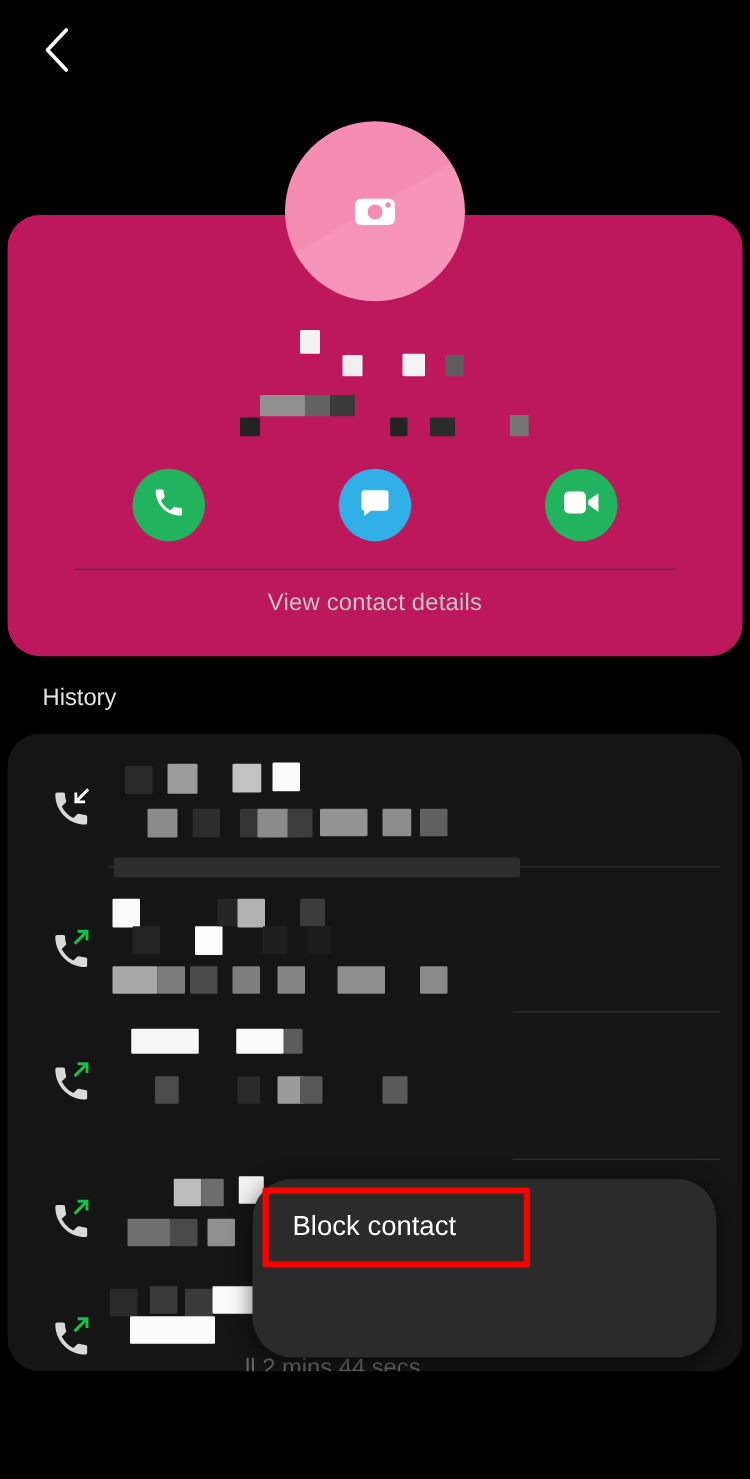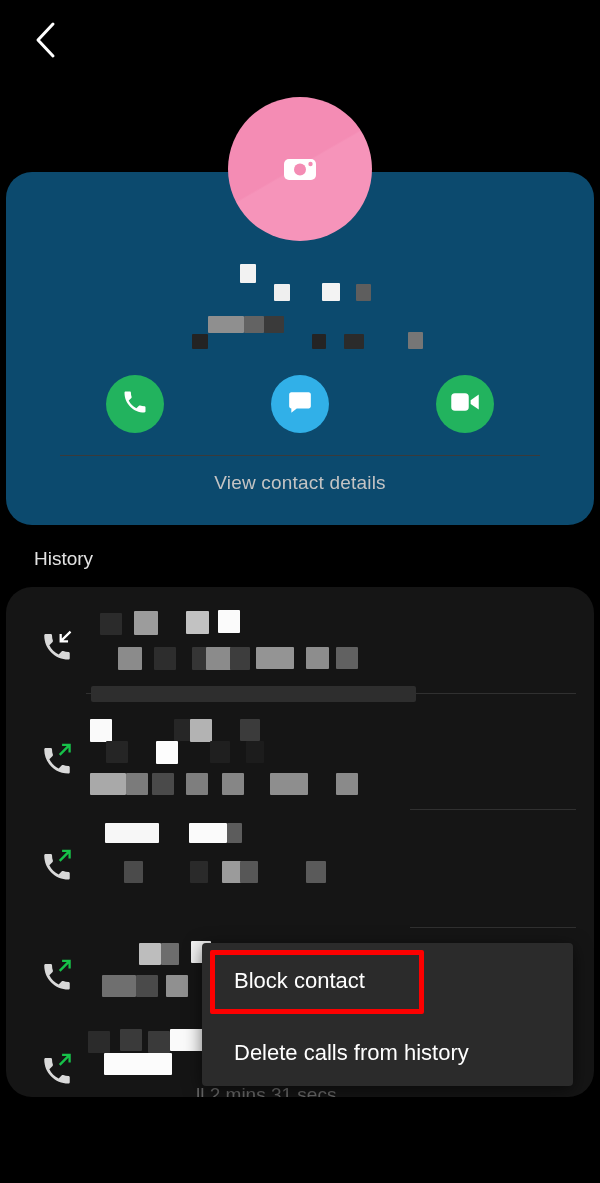--- a/index.html
+++ b/index.html
@@ -17,21 +17,21 @@
     position:absolute; left:22px; top:16px;
     width:48px; height:48px;
     display:flex; align-items:center; justify-content:center;
     cursor:pointer;
   }
   .back-btn svg { display:block; }
 
   
   .contact-card {
     position:absolute; left:6px; top:172px; width:588px; height:353px;
-    background:#0c4a6e; border-radius:26px;
+    background:#be185d; border-radius:26px;
   }
   .avatar {
     position:absolute; left:228px; top:97px;
     width:144px; height:144px; border-radius:50%;
     background:#f58fb6;
     background-image:linear-gradient(150deg,#f48cb4 0%,#f48cb4 48%,#f694ba 49%,#f694ba 100%);
     z-index:5;
     display:flex; align-items:center; justify-content:center;
     cursor:pointer;
   }
@@ -80,21 +80,21 @@
   .hist-row { position:absolute; left:0; right:0; }
   .hist-icon { position:absolute; left:34px; width:34px; height:34px; }
   .hist-sep { position:absolute; left:80px; right:18px; height:1px; background:#303030; }
   .redact-bar {
     position:absolute; background:#2e2e2e; border-radius:2px;
   }
 
   
   .ctx-menu {
     position:absolute; left:202px; top:943px; width:371px; height:143px;
-    background:#2b2b2b; border-radius:4px;
+    background:#2b2b2b; border-radius:32px;
     box-shadow:0 4px 18px rgba(0,0,0,.55);
     z-index:40;
   }
   .ctx-item {
     position:absolute; left:0; width:100%; height:71px;
     display:flex; align-items:center;
     padding-left:32px;
     color:#fff; font-size:22px;
     cursor:pointer;
   }
@@ -291,25 +291,24 @@
         </svg>
       </span>
       <div class="blk" style="left:82px;top:-6px;width:22px;height:22px;background:#2b2b2b;"></div>
       <div class="blk" style="left:114px;top:-8px;width:22px;height:22px;background:#3a3a3a;"></div>
       <div class="blk" style="left:142px;top:-6px;width:22px;height:22px;background:#3a3a3a;"></div>
       <div class="blk" style="left:164px;top:-8px;width:36px;height:22px;background:#fafafa;"></div>
       <div class="blk" style="left:98px;top:16px;width:68px;height:22px;background:#fcfcfc;"></div>
     </div>
   </div>
 
-  <div class="cut-text">ll 2 mins 31 secs</div>
+  <div class="cut-text">ll 2 mins 44 secs</div>
 
   <div class="ctx-menu">
     <div class="ctx-item first">Block contact</div>
-    <div class="ctx-item second">Delete calls from history</div>
   </div>
   <div class="highlight-box"></div>
 
   <div class="bottombar">
 
 
 
 
   </div>
 

